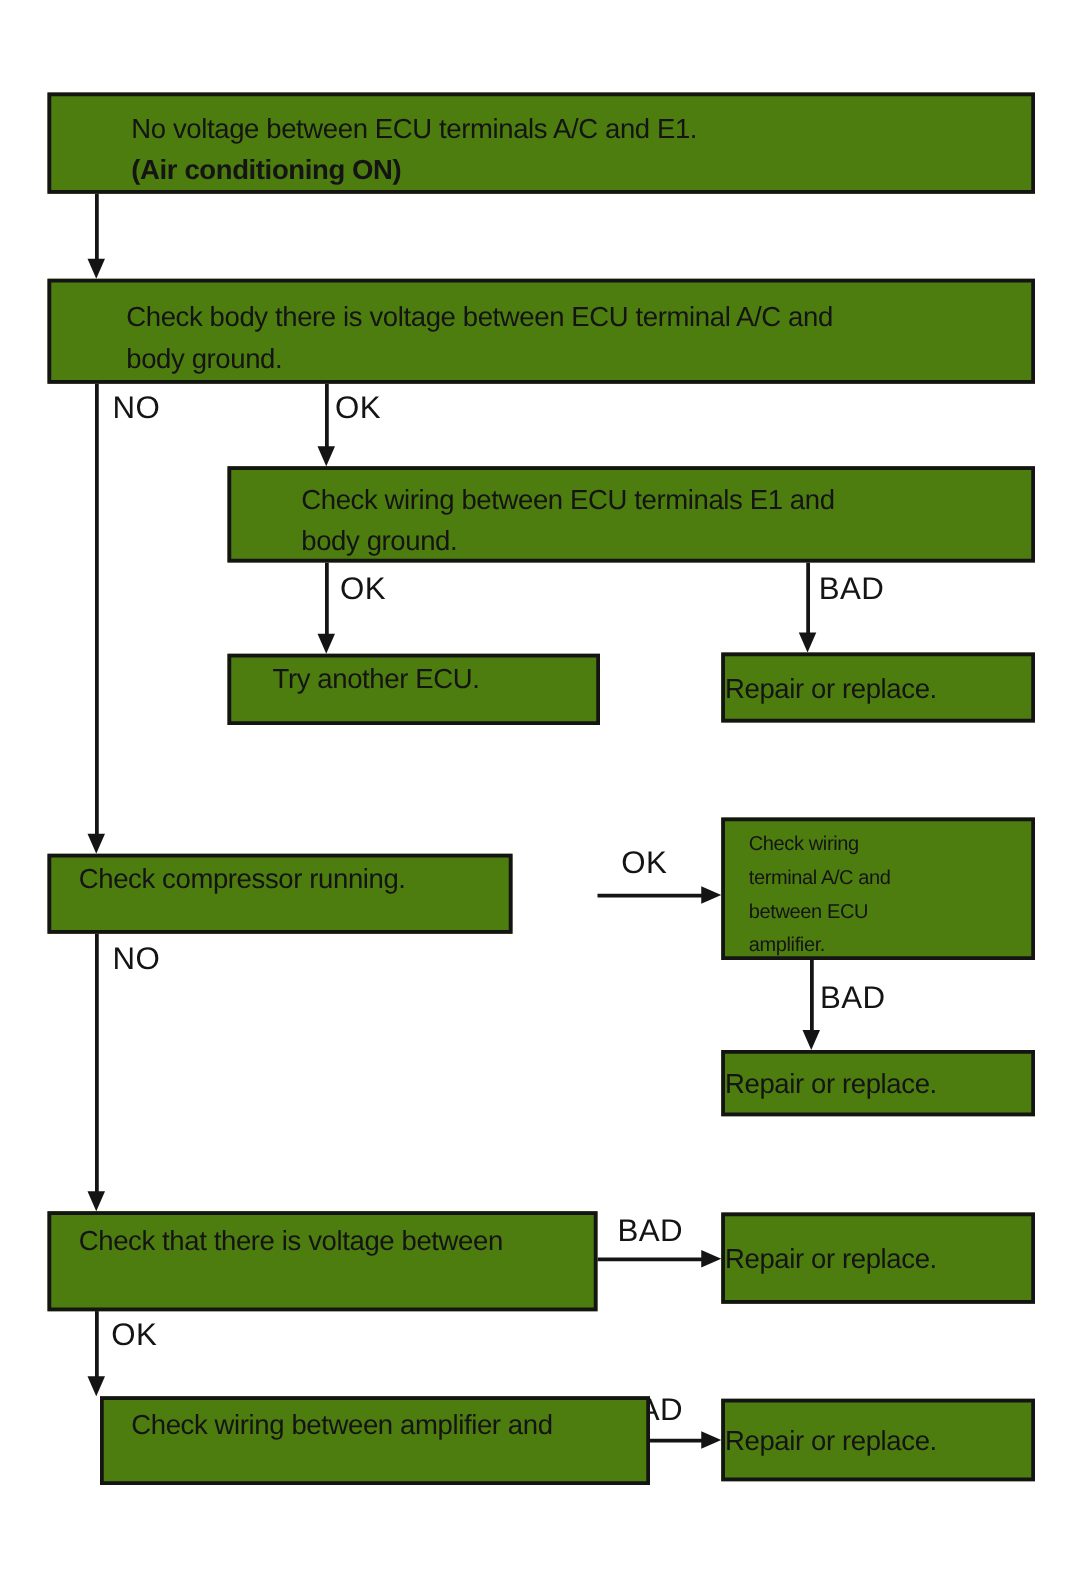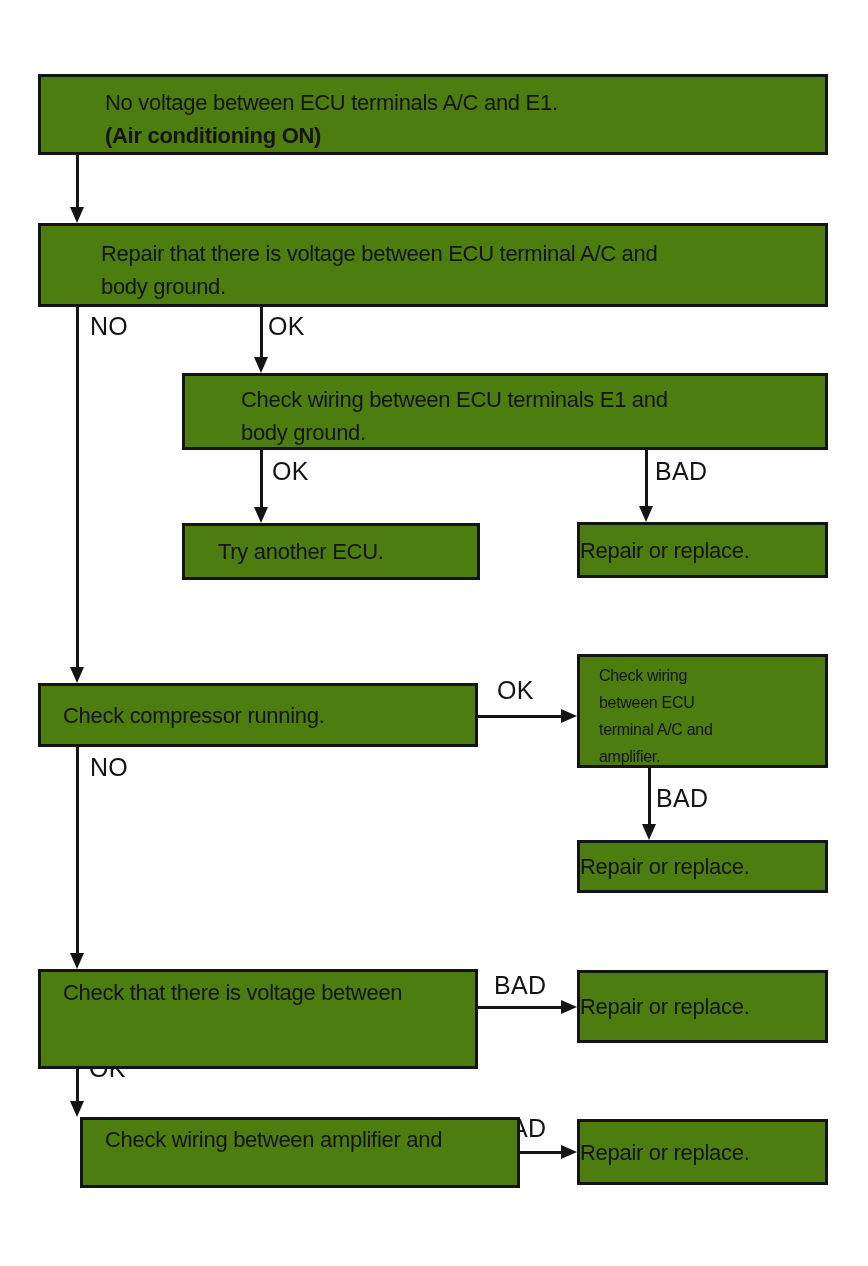--- a/index.html
+++ b/index.html
@@ -15,21 +15,21 @@
     position:absolute;
     box-sizing:border-box;
     border:3px solid #141414;
     background:#4d7c0f;
     font-size:22px;
     line-height:33px;
     letter-spacing:-0.3px;
   }
   .box .tline{white-space:nowrap;}
   .bold{font-weight:bold;}
-  .vcenter{display:flex;align-items:center;}
+  .vcenter{display:flex;align-items:flex-start;}
   .ccenter{display:flex;align-items:center;}
   .vline{position:absolute;width:3px;background:#141414;}
   .hline{position:absolute;height:3px;background:#141414;}
   .ah-down{
     position:absolute;width:0;height:0;
     border-left:7px solid transparent;
     border-right:7px solid transparent;
     border-top:16px solid #141414;
   }
   .ah-right{
@@ -94,53 +94,53 @@
   <div class="elabel" style="left:494px;top:971px;">BAD</div>
   <div class="elabel" style="left:89px;top:1054px;">OK</div>
   <div class="elabel" style="left:494px;top:1114px;">BAD</div>
 
   <div class="box" style="left:38px;top:74px;width:790px;height:81px;padding:9px 0 0 64px;">
     <div class="tline">No voltage between ECU terminals A/C and E1.</div>
     <div class="tline bold">(Air conditioning ON)</div>
   </div>
 
   <div class="box" style="left:38px;top:223px;width:790px;height:84px;padding:11px 0 0 60px;">
-    <div class="tline">Repair that there is voltage between ECU terminal A/C and</div>
+    <div class="tline">Check body there is voltage between ECU terminal A/C and</div>
     <div class="tline">body ground.</div>
   </div>
 
   <div class="box" style="left:182px;top:373px;width:646px;height:77px;padding:7px 0 0 56px;">
     <div class="tline">Check wiring between ECU terminals E1 and</div>
     <div class="tline">body ground.</div>
   </div>
 
   <div class="box vcenter" style="left:182px;top:523px;width:298px;height:57px;padding-left:33px;">
     <div class="tline">Try another ECU.</div>
   </div>
 
   <div class="box ccenter" style="left:577px;top:522px;width:251px;height:56px;">
     <div class="tline">Repair or replace.</div>
   </div>
 
-  <div class="box vcenter" style="left:38px;top:683px;width:440px;height:64px;padding-left:22px;">
+  <div class="box vcenter" style="left:38px;top:683px;width:372px;height:64px;padding-left:22px;">
     <div class="tline">Check compressor running.</div>
   </div>
 
   <div class="box small-pad" style="left:577px;top:654px;width:251px;height:114px;padding:5px 0 0 19px;">
     <div class="tline">Check wiring</div>
+    <div class="tline">terminal A/C and</div>
     <div class="tline">between ECU</div>
-    <div class="tline">terminal A/C and</div>
     <div class="tline">amplifier.</div>
   </div>
 
   <div class="box ccenter" style="left:577px;top:840px;width:251px;height:53px;">
     <div class="tline">Repair or replace.</div>
   </div>
 
-  <div class="box" style="left:38px;top:969px;width:440px;height:100px;padding:5px 0 0 22px;line-height:31px;">
+  <div class="box" style="left:38px;top:969px;width:440px;height:80px;padding:5px 0 0 22px;line-height:31px;">
     <div class="tline">Check that there is voltage between</div>
   </div>
 
   <div class="box ccenter" style="left:577px;top:970px;width:251px;height:73px;">
     <div class="tline">Repair or replace.</div>
   </div>
 
   <div class="box" style="left:38px;top:1117px;width:440px;height:71px;padding:4px 0 0 22px;line-height:31px;margin-left:42px;">
     <div class="tline">Check wiring between amplifier and</div>
   </div>

